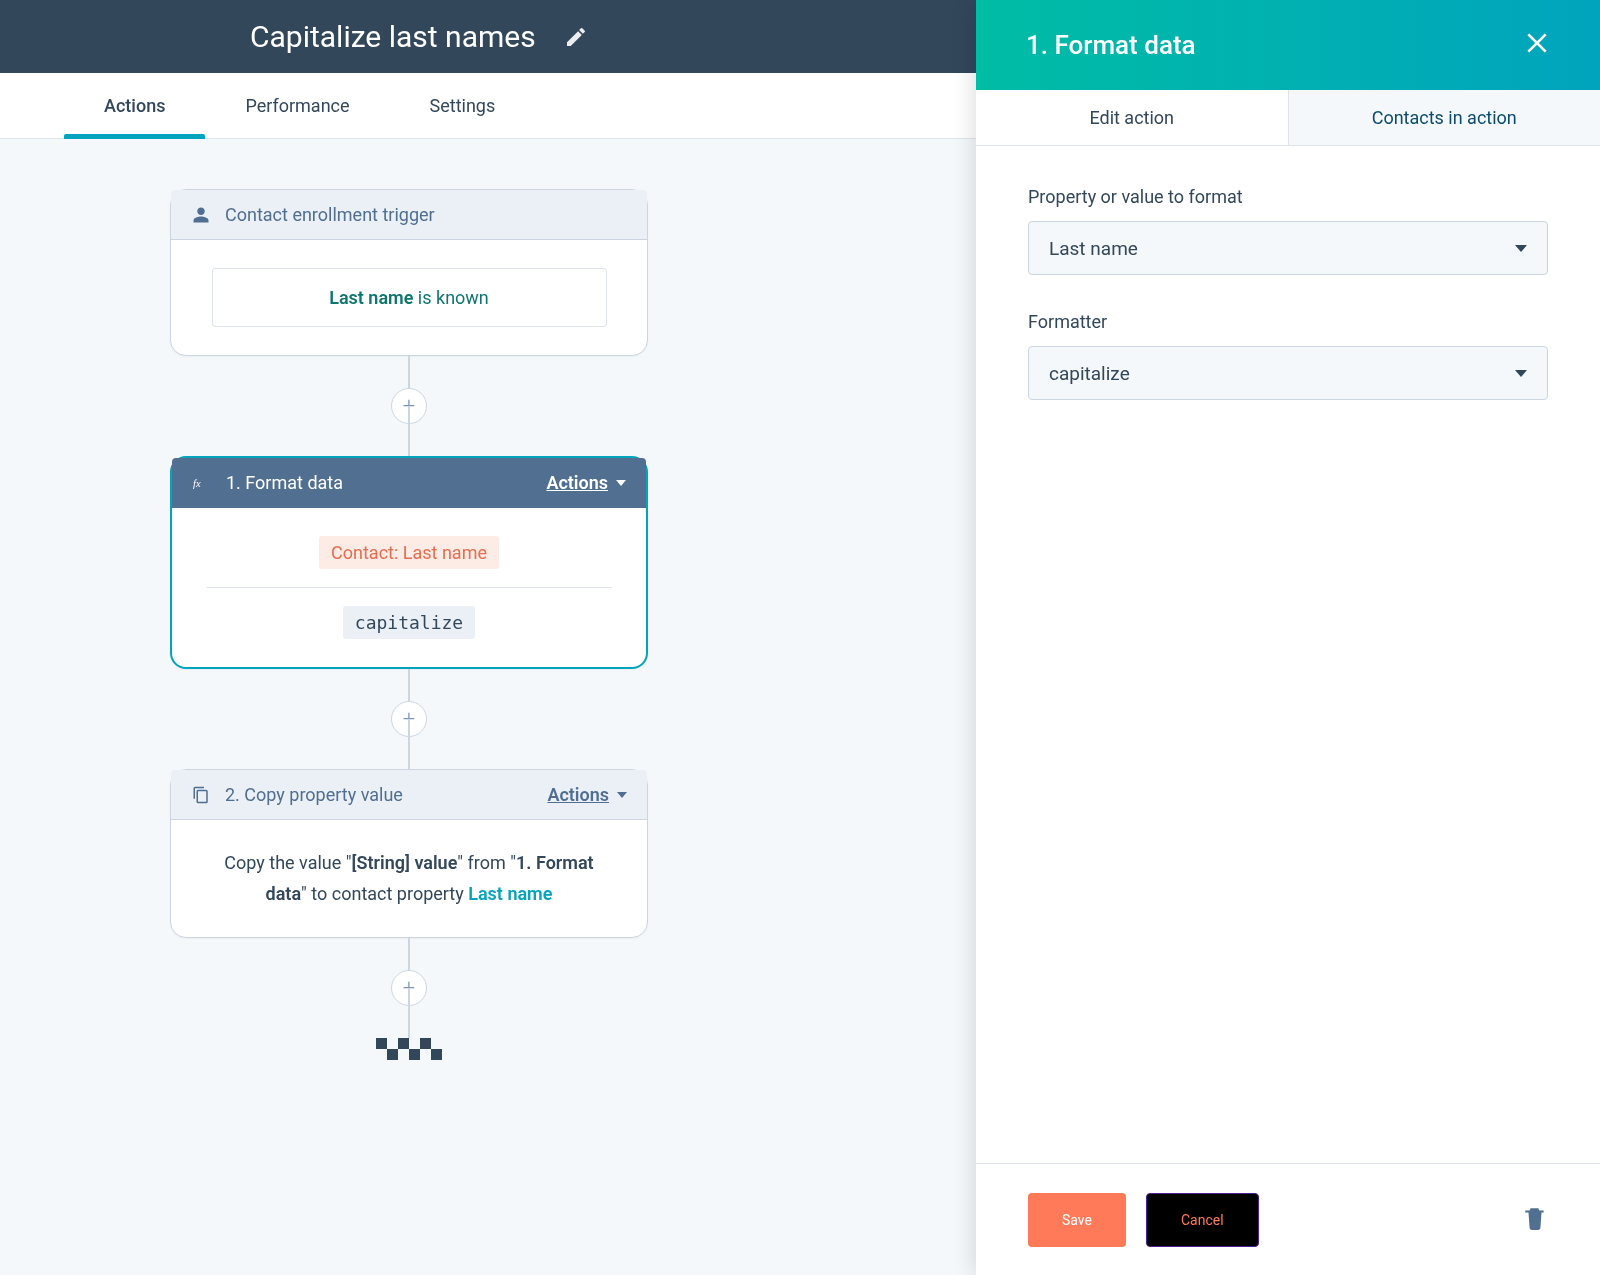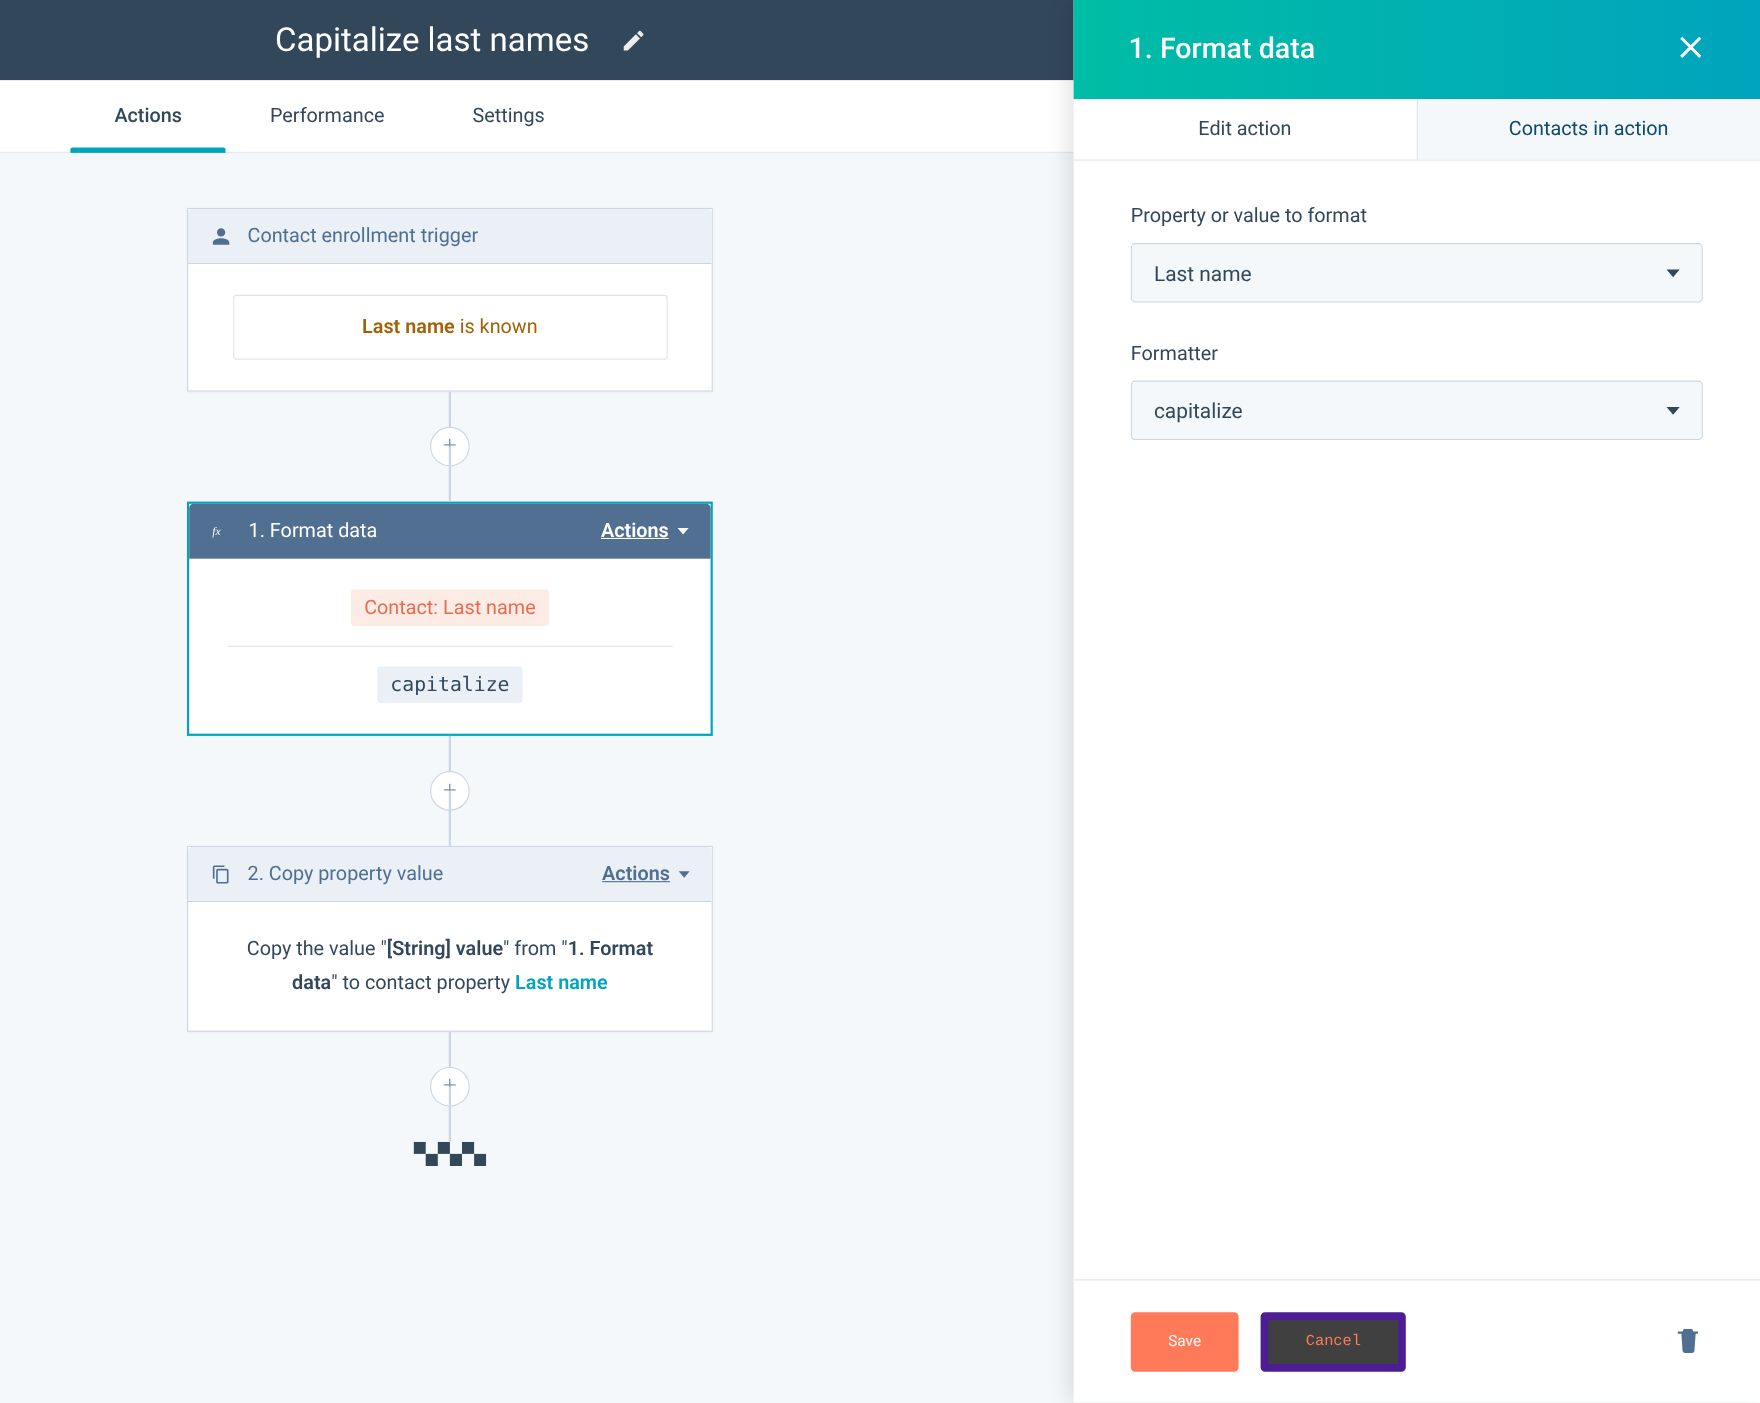--- a/index.html
+++ b/index.html
@@ -14,29 +14,29 @@
   
   .tabsrow{height:66px;background:#fff;border-bottom:1px solid #dfe3eb;display:flex;align-items:stretch;padding-left:64px;}
   .tab{padding:0 40px;display:flex;align-items:center;font-size:18px;color:#33475b;cursor:pointer;position:relative;}
   .tab.active{color:#33475b;font-weight:500;}
   .tab.active::after{content:"";position:absolute;left:0;right:0;bottom:-1px;height:5px;background:#00a4bd;border-radius:2px 2px 0 0;}
 
   
   .canvas{position:absolute;left:0;top:139px;right:0;bottom:0;background:#f5f8fa;}
   .flow{position:absolute;left:170px;top:50px;width:478px;}
 
-  .card{width:478px;background:#fff;border:1px solid #cbd6e2;border-radius:0;box-shadow:0 1px 2px rgba(0,0,0,.04);}
+  .card{width:478px;background:#fff;border:1px solid #cbd6e2;border-radius:16px;box-shadow:0 1px 2px rgba(0,0,0,.04);}
   .card .chead{display:flex;align-items:center;padding:14px 20px;background:#eaf0f6;border-bottom:1px solid #cbd6e2;border-radius:4px 4px 0 0;color:#506e91;font-size:18px;}
   .card .chead .hicon{width:20px;height:20px;margin-right:14px;display:flex;align-items:center;justify-content:center;}
   .card .chead .hicon svg{width:18px;height:18px;fill:#506e91;}
   .card .chead .hactions{margin-left:auto;font-weight:600;color:#506e91;text-decoration:underline;display:flex;align-items:center;cursor:pointer;}
   .card .chead .hactions .caret{margin-left:8px;width:0;height:0;border-left:5px solid transparent;border-right:5px solid transparent;border-top:6px solid #506e91;}
   .card .cbody{padding:28px 36px;display:flex;flex-direction:column;align-items:center;}
 
-  .innerbox{width:395px;border:1px solid #dfe3eb;border-radius:3px;padding:18px 20px;text-align:center;font-size:18px;color:#a16207;}
+  .innerbox{width:395px;border:1px solid #dfe3eb;border-radius:3px;padding:18px 20px;text-align:center;font-size:18px;color:#0f766e;}
   .innerbox b{font-weight:600;}
 
   .card.selected{border:2px solid #00a4bd;}
   .card.selected .chead{background:#516f90;color:#fff;border-bottom:1px solid #516f90;}
   .card.selected .chead .hicon svg{fill:#fff;}
   .card.selected .chead .hactions{color:#fff;}
   .card.selected .chead .hactions .caret{border-top-color:#fff;}
 
   .token{display:inline-block;background:#fdebe5;color:#e66e50;padding:6px 12px;border-radius:3px;font-size:18px;}
   .hr{width:405px;height:1px;background:#dfe3eb;margin:18px 0;}
@@ -65,21 +65,21 @@
   .ptab:nth-child(2){border-left:1px solid #dfe3eb;background:#f5f8fa;color:#0c4a6e;}
 
   .pbody{padding:40px 52px;flex:1;overflow:auto;}
   .flabel{font-size:18px;color:#33475b;margin-bottom:14px;}
   .select{width:100%;height:54px;border:1px solid #cbd6e2;border-radius:4px;background:#f5f8fa;display:flex;align-items:center;padding:0 20px;font-size:19px;color:#33475b;cursor:pointer;margin-bottom:36px;}
   .select .caret{margin-left:auto;width:0;height:0;border-left:6px solid transparent;border-right:6px solid transparent;border-top:7px solid #33475b;}
 
   .pfoot{height:112px;border-top:1px solid #dfe3eb;display:flex;align-items:center;padding:0 52px;}
   .btn{height:54px;padding:0 34px;border-radius:4px;font-size:14px;display:flex;align-items:center;justify-content:center;cursor:pointer;}
   .btn.save{background:#ff7a59;color:#fff;border:none;margin-right:20px;}
-  .btn.cancel{background:#404040;color:#ff7a59;border:7px solid #4c1d95;font-family:Liberation Mono, monospace;}
+  .btn.cancel{background:#000000;color:#ff7a59;border:1px solid #4c1d95;}
   .trash{margin-left:auto;cursor:pointer;}
   .trash svg{width:26px;height:28px;fill:#516f90;}
 </style>
 </head>
 <body>
 
 <div class="topbar">
   <span class="title">Capitalize last names</span>
   <span class="edit">
     <svg viewBox="0 0 24 24">

